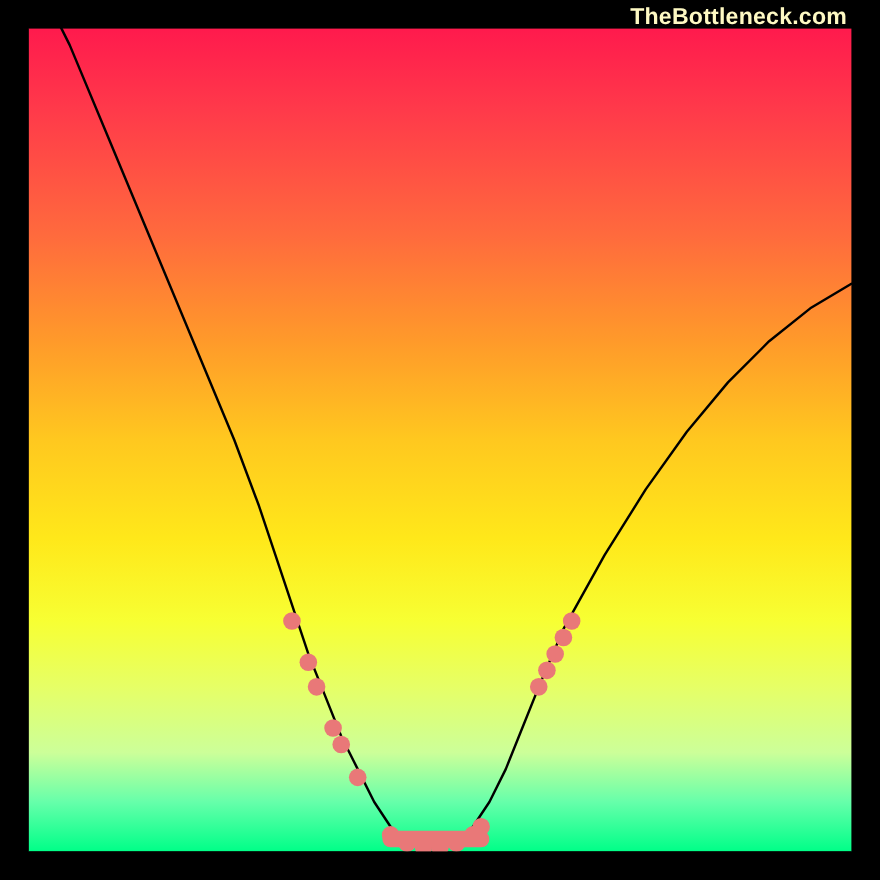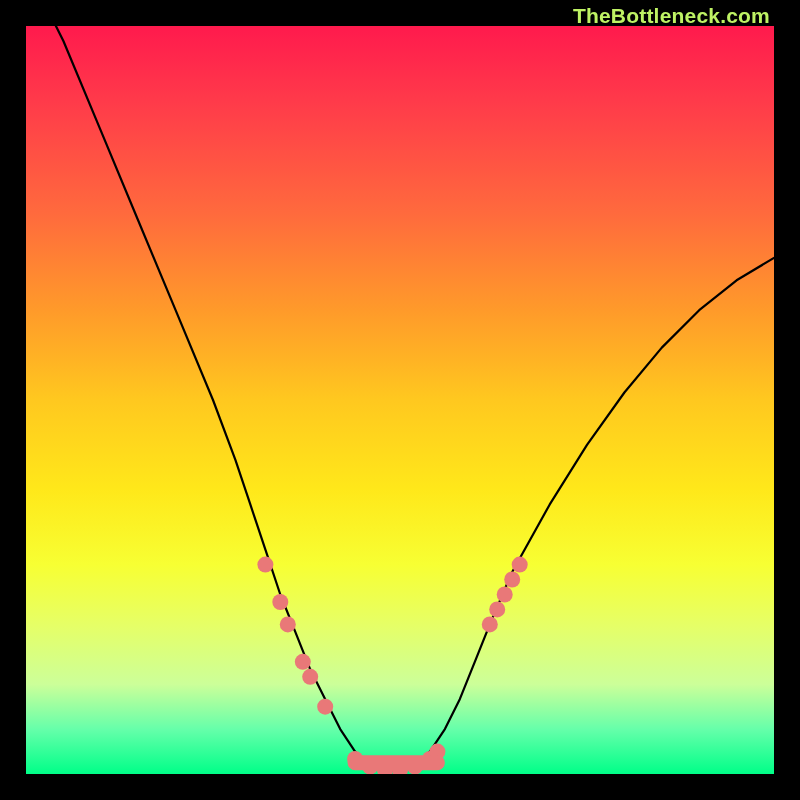--- a/index.html
+++ b/index.html
@@ -35,21 +35,21 @@
       #e6ff66 80%,
       #ccff99 88%,
       #66ffaa 94%,
       #00ff88 100%
     );
   }
   .watermark {
     position: absolute;
     top: 4px;
     right: 30px;
-    color: #bef264;
+    color: #fef9c3;
     font-size: 21px;
     font-weight: 600;
     letter-spacing: 0.2px;
     pointer-events: none;
   }
   svg.curve {
     position: absolute;
     left: 0;
     top: 0;
     width: 748px;

